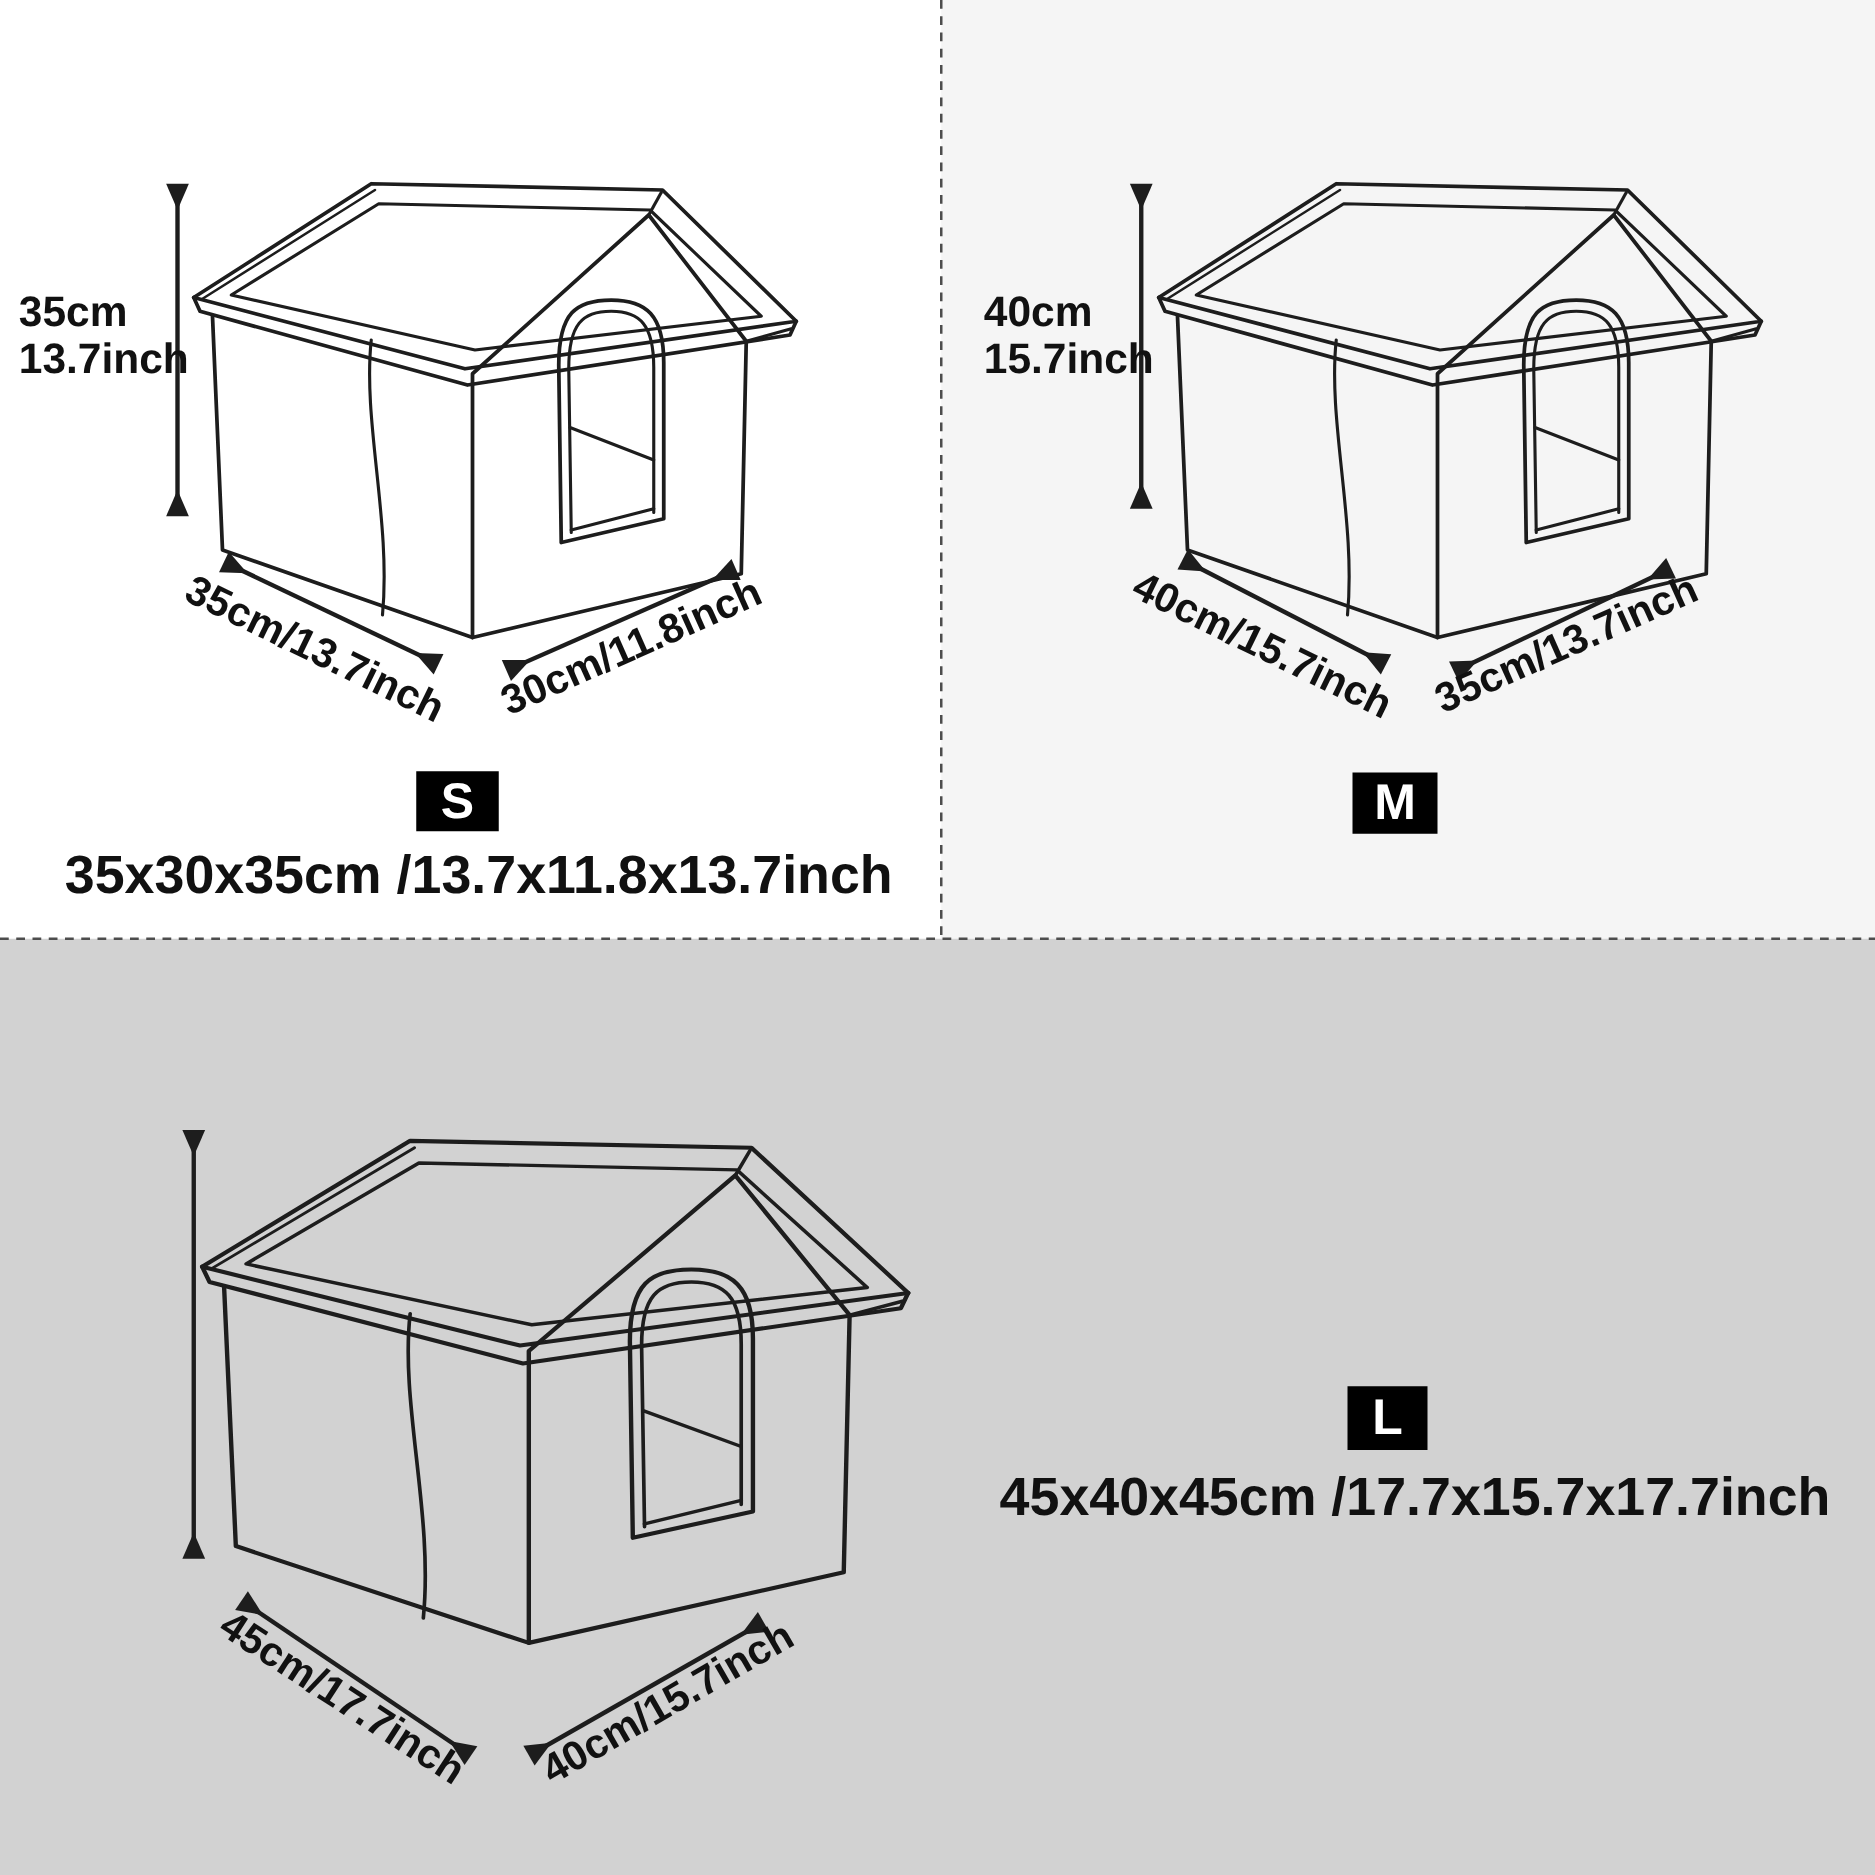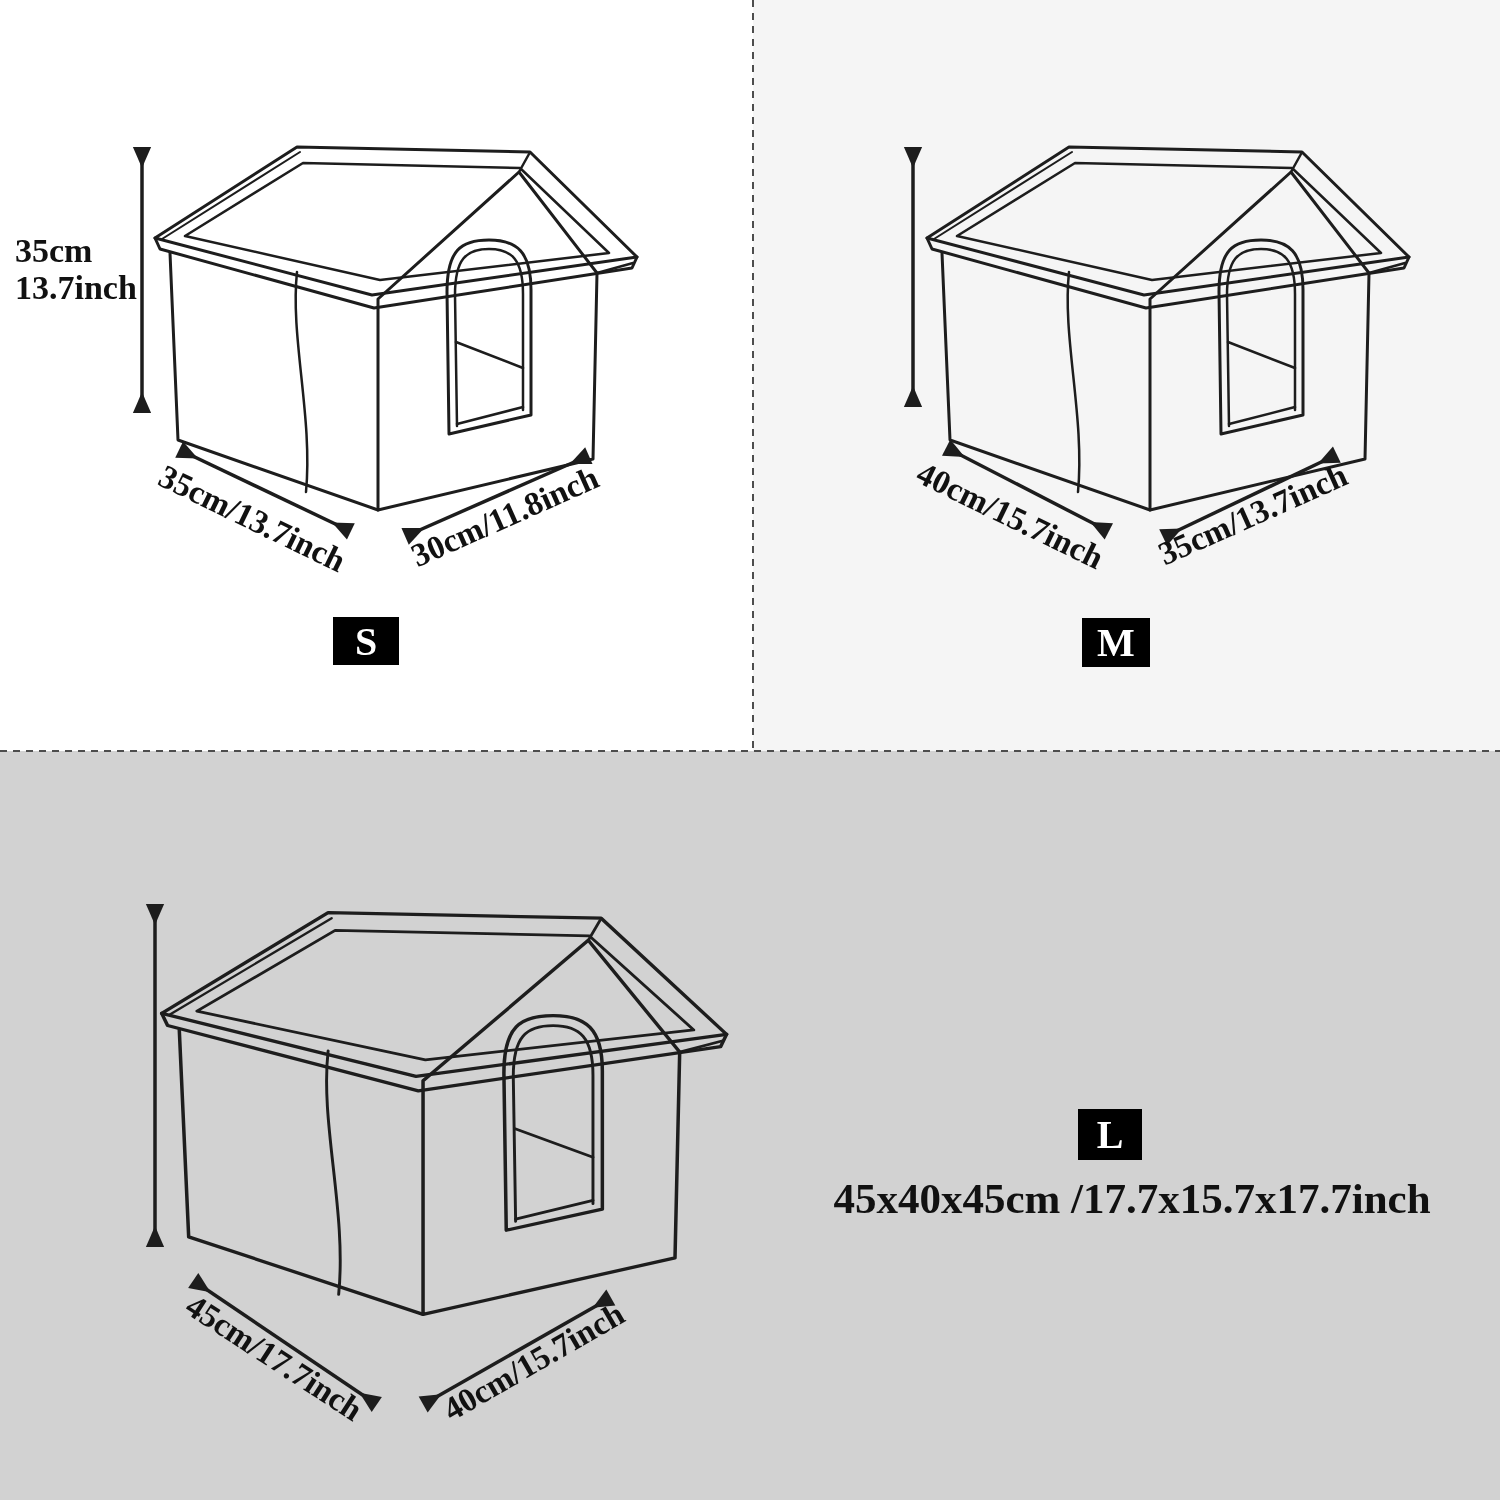--- a/index.html
+++ b/index.html
@@ -1,18 +1,18 @@
 <!DOCTYPE html>
 <html><head>
 <meta charset="utf-8">
 <style>
   html,body{margin:0;padding:0;}
   #stage{
     position:relative;width:1500px;height:1500px;overflow:hidden;
-    font-family:Liberation Serif, serif;color:#111;background:#fff;
+    font-family:Liberation Sans, sans-serif;color:#111;background:#fff;
   }
   .panel{position:absolute;}
   #panel-s{left:0;top:0;width:753px;height:751px;background:#ffffff;}
   #panel-m{left:753px;top:0;width:747px;height:751px;background:#f5f5f5;}
   #panel-l{left:0;top:751px;width:1500px;height:749px;background:#d2d2d2;}
   .house-svg{position:absolute;pointer-events:none;}
   #overlay{position:absolute;left:0;top:0;width:1500px;height:1500px;pointer-events:none;}
   .hlabel{
     position:absolute;font-size:34px;font-weight:700;line-height:37px;
     white-space:nowrap;letter-spacing:0px;
@@ -107,21 +107,26 @@
     </g>
   </svg>
 
   <div class="hlabel" style="left:15px;top:232px">
     <div>35cm</div>
     <div>13.7inch</div>
   </div>
   <div class="dim-label" style="left:252px;top:519px;--r:26deg">35cm/13.7inch</div>
   <div class="dim-label" style="left:505px;top:517px;--r:-24deg">30cm/11.8inch</div>
   <div class="badge" style="left:333px;top:617px;width:66px;height:48px">S</div>
+  <div class="size-line" style="left:383px;top:676px">35x30x35cm /13.7x11.8x13.7inch</div>
 
+  <div class="hlabel" style="left:787px;top:232px">
+    <div>40cm</div>
+    <div>15.7inch</div>
+  </div>
   <div class="dim-label" style="left:1010px;top:516px;--r:26deg">40cm/15.7inch</div>
   <div class="dim-label" style="left:1253px;top:515px;--r:-24deg">35cm/13.7inch</div>
   <div class="badge" style="left:1082px;top:618px;width:68px;height:49px">M</div>
 
   <div class="dim-label" style="left:274px;top:1358px;--r:33deg">45cm/17.7inch</div>
   <div class="dim-label" style="left:534px;top:1362px;--r:-30deg">40cm/15.7inch</div>
   <div class="badge" style="left:1078px;top:1109px;width:64px;height:51px">L</div>
   <div class="size-line" style="left:1132px;top:1174px">45x40x45cm /17.7x15.7x17.7inch</div>
 
 </div>

